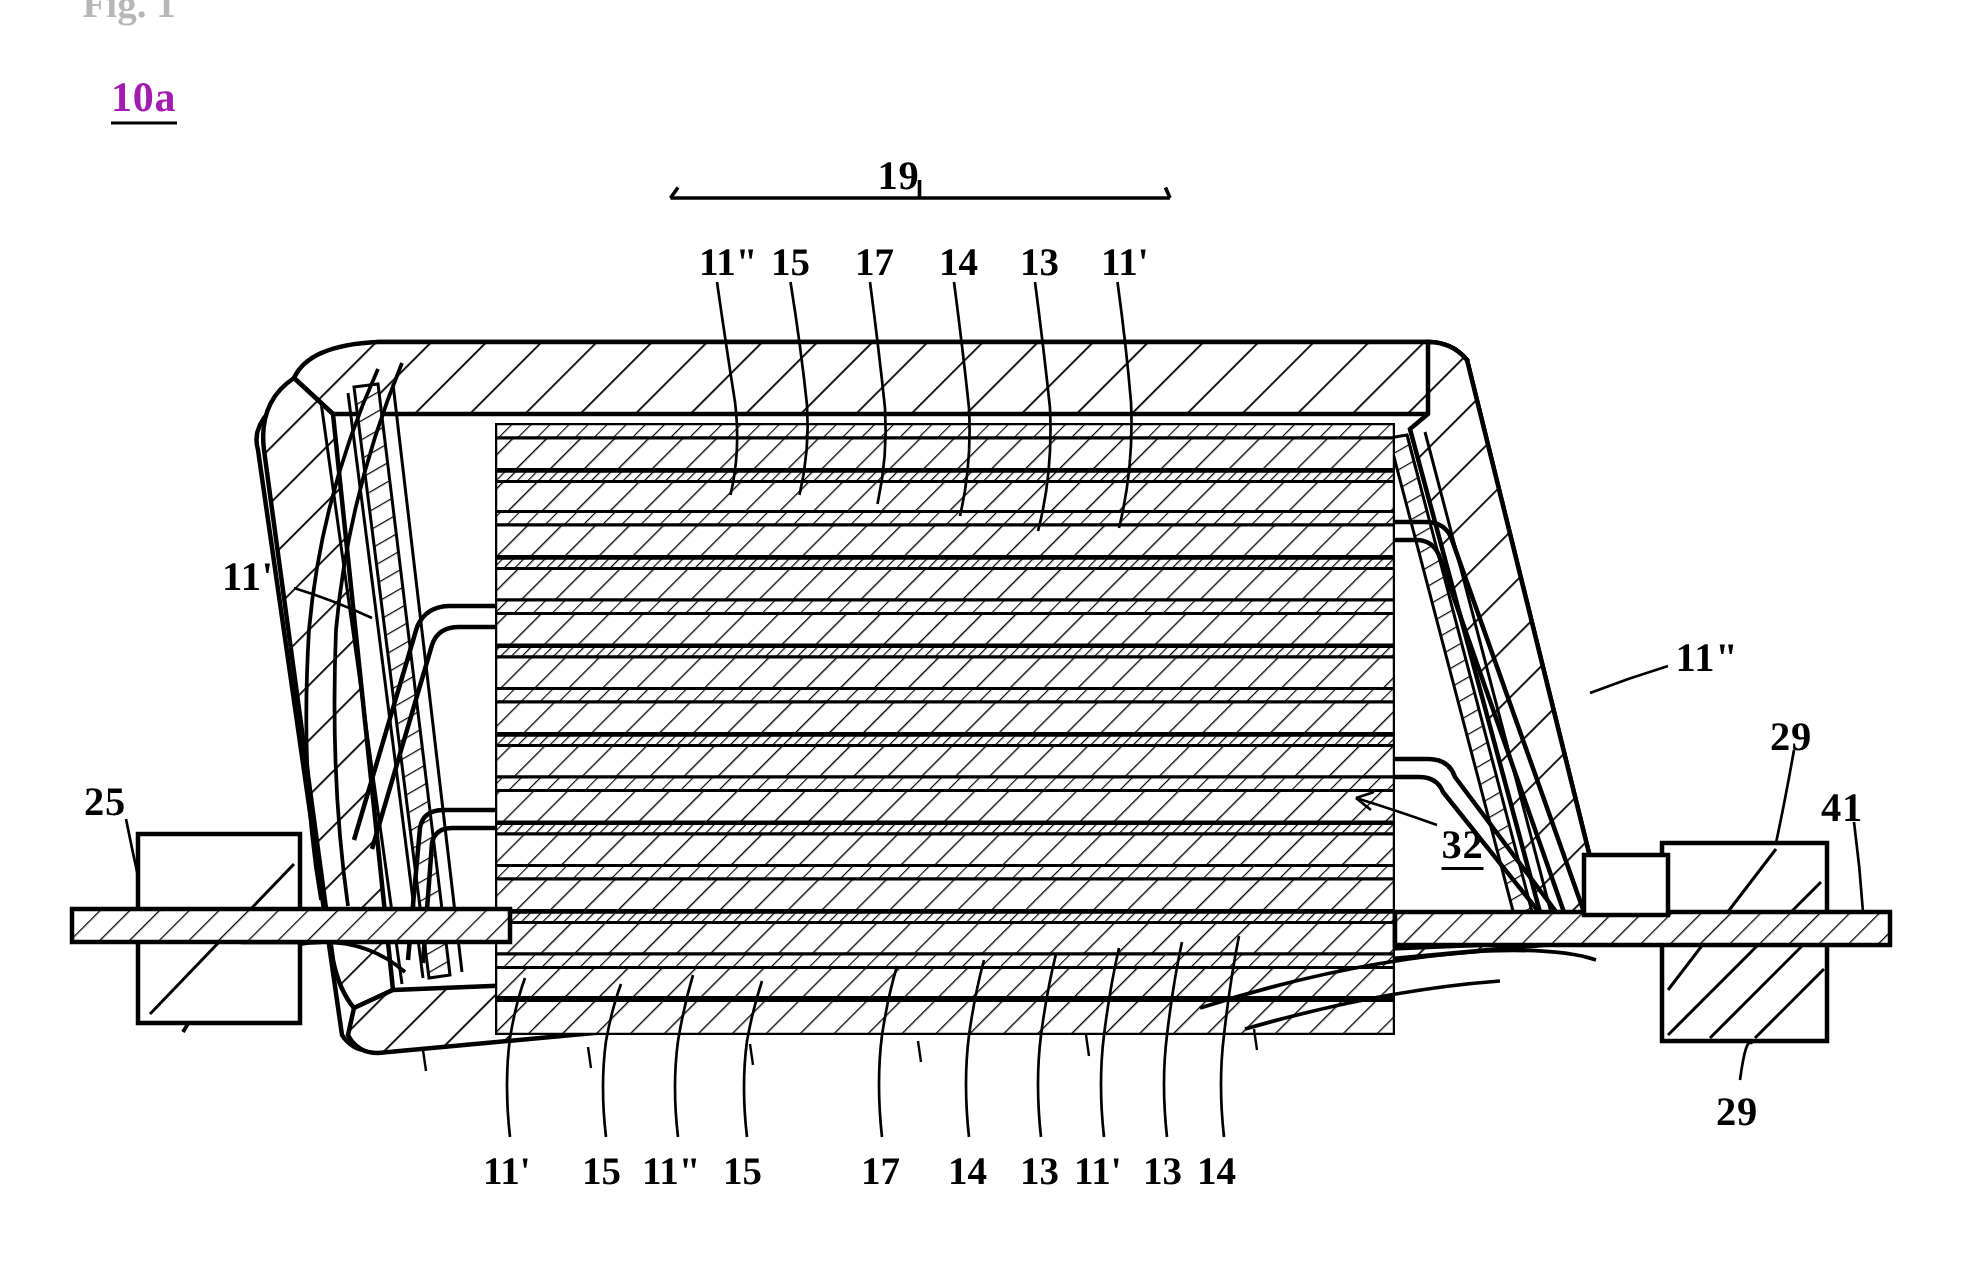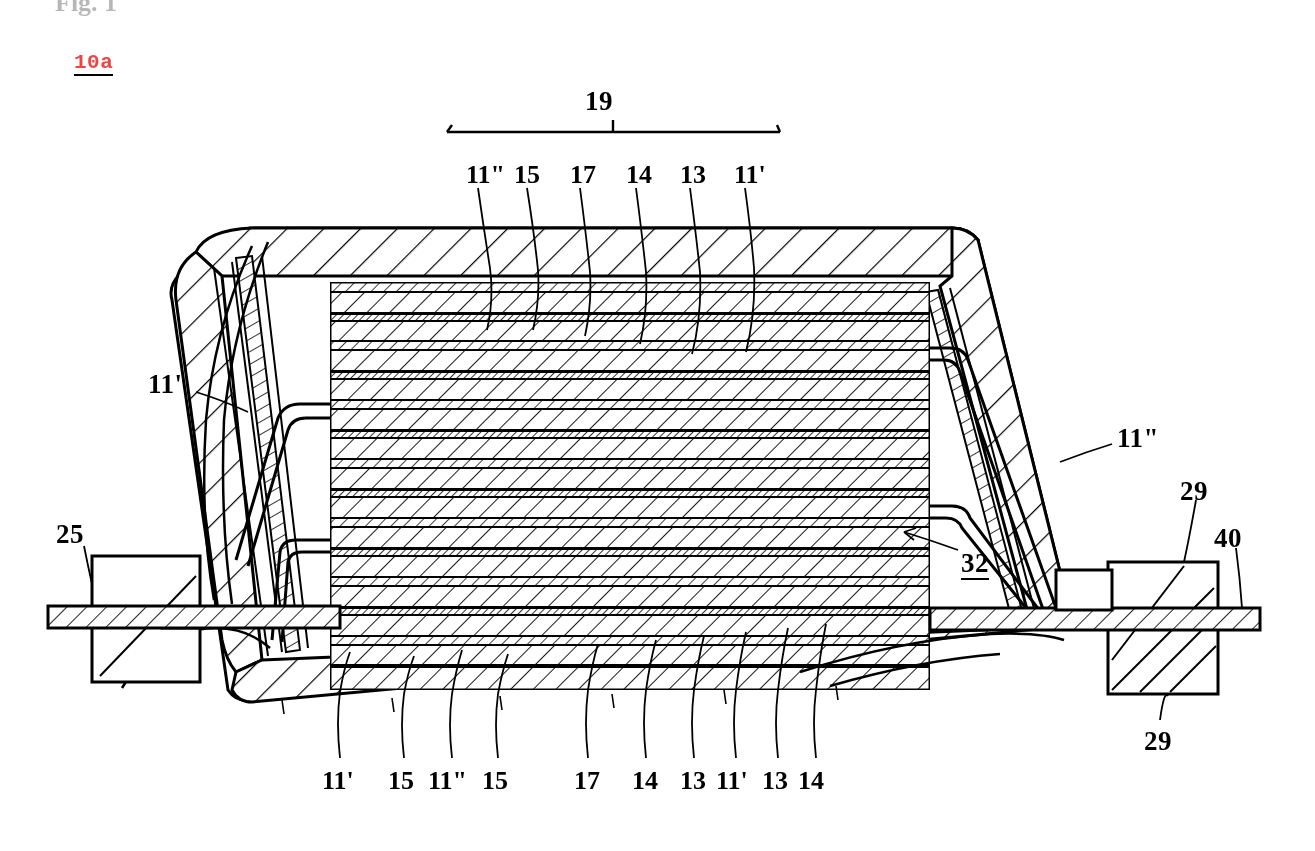--- a/index.html
+++ b/index.html
@@ -37,24 +37,24 @@
     white-space: nowrap;
     letter-spacing: 0.5px;
     line-height: 1;
   }
   .ref-label.underlined {
     border-bottom: 2px solid #000;
     padding-bottom: 1px;
   }
   .fig-caption {
     position: absolute;
-    font-family: Liberation Mono, monospace;
-    font-size: 21px;
+    font-family: Liberation Serif, serif;
+    font-size: 28px;
     font-weight: 700;
-    color: #ef4444;
+    color: #a21caf;
   }
   .top-row-label {
     position: absolute;
     font-family: "Liberation Serif", serif;
     font-size: 26px;
     font-weight: 700;
     color: #000;
     white-space: nowrap;
   }
   .cut-top {
@@ -324,21 +324,21 @@
       <path d="M 392,698 L 394,712"></path>
       <path d="M 500,696 L 502,710"></path>
       <path d="M 612,694 L 614,708"></path>
       <path d="M 724,690 L 726,704"></path>
       <path d="M 836,686 L 838,700"></path>
     </g>
   </svg>
 
   <div class="fig-caption ref-label underlined" style="left:74px; top:52px;">10a</div>
 
-  <div class="ref-label" style="left:585px; top:88px;">19</div>
+  <div class="ref-label" style="left:585px; top:104px;">19</div>
 
   <div class="top-row-label" style="left:466px; top:160px;">11"</div>
   <div class="top-row-label" style="left:514px; top:160px;">15</div>
   <div class="top-row-label" style="left:570px; top:160px;">17</div>
   <div class="top-row-label" style="left:626px; top:160px;">14</div>
   <div class="top-row-label" style="left:680px; top:160px;">13</div>
   <div class="top-row-label" style="left:734px; top:160px;">11'</div>
 
   <div class="top-row-label" style="left:322px; top:766px;">11'</div>
   <div class="top-row-label" style="left:388px; top:766px;">15</div>
@@ -348,17 +348,17 @@
   <div class="top-row-label" style="left:632px; top:766px;">14</div>
   <div class="top-row-label" style="left:680px; top:766px;">13</div>
   <div class="top-row-label" style="left:716px; top:766px;">11'</div>
   <div class="top-row-label" style="left:762px; top:766px;">13</div>
   <div class="top-row-label" style="left:798px; top:766px;">14</div>
 
   <div class="ref-label" style="left:148px; top:371px;">11'</div>
   <div class="ref-label" style="left:56px;  top:521px;text-align:center;">25</div>
   <div class="ref-label" style="left:1117px;top:425px;">11"</div>
   <div class="ref-label" style="left:1180px;top:478px;">29</div>
-  <div class="ref-label" style="left:1214px;top:525px;">40</div>
+  <div class="ref-label" style="left:1214px;top:525px;">41</div>
   <div class="ref-label" style="left:1144px;top:728px;">29</div>
   <div class="ref-label underlined" style="left:961px; top:550px;">32</div>
 
 </div>
 
 </body></html>

